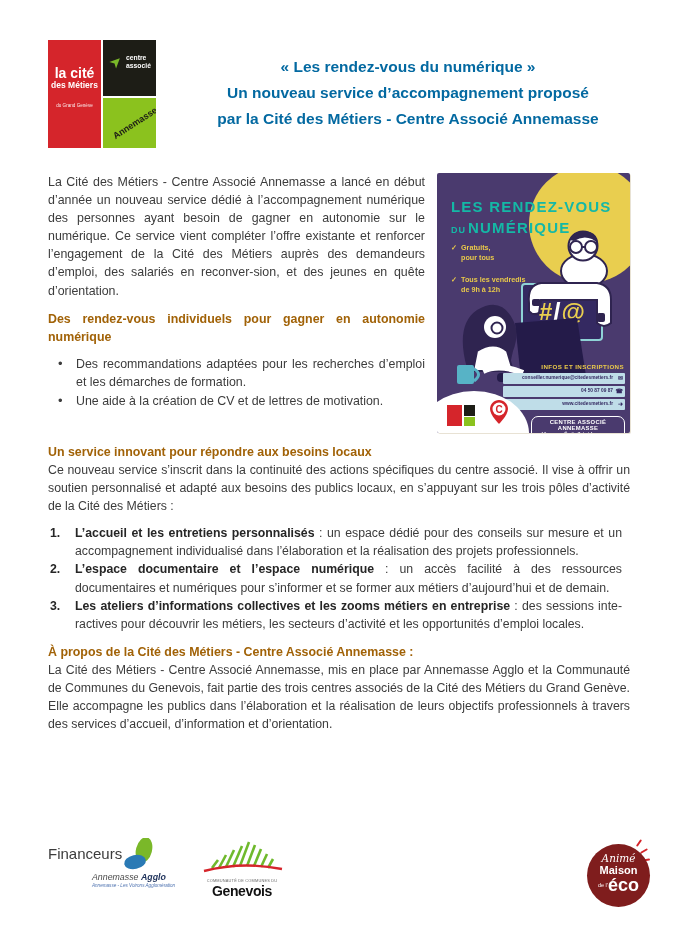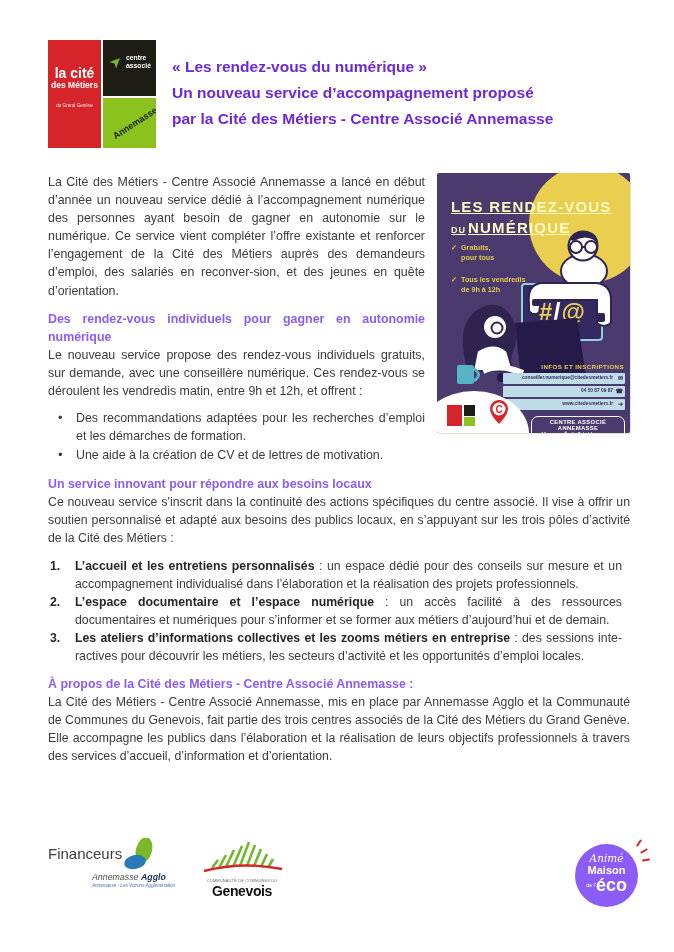--- a/index.html
+++ b/index.html
@@ -14,46 +14,46 @@
   .cdm-logo { position:relative; width:108px; height:110px; flex:0 0 auto; }
   .cdm-red { position:absolute; left:0; top:0; width:53px; height:108px; background:#d5252b; color:#fff; padding-top:26px; text-align:center; }
   .cdm-red .l1 { font-size:14px; font-weight:bold; line-height:14px; }
   .cdm-red .l2 { font-size:8.5px; font-weight:bold; line-height:11px; }
   .cdm-red .l3 { font-size:4.6px; margin-top:12px; opacity:.9; }
   .cdm-black { position:absolute; left:55px; top:0; width:53px; height:56px; background:#1d1d16; color:#fff; }
   .cdm-arrow { position:absolute; left:7px; top:14px; width:14px; height:14px; color:#7ab829; font-size:13px; line-height:13px; transform:rotate(-45deg); font-weight:bold; }
   .cdm-black .ct { position:absolute; left:23px; top:14px; font-size:6.8px; line-height:8px; font-weight:bold; }
   .cdm-green { position:absolute; left:55px; top:58px; width:53px; height:50px; background:#8bc21e; overflow:hidden; }
   .cdm-green .an { position:absolute; left:2px; top:20px; width:60px; text-align:center; font-size:9px; font-weight:bold; color:#1d1d16; transform:rotate(-33deg); }
-  .title-block { flex:1; text-align:left; padding:14px 10px 0 16px; color:#6d28d9; }
+  .title-block { flex:1; text-align:center; padding:14px 10px 0 16px; color:#0369a1; }
   .title-block div { font-size:15.5px; font-weight:bold; line-height:26px; }
 
   
   .main { padding:23px 44px 0 48px; }
   .two-col { display:flex; gap:12px; }
   .left-col { width:377px; flex:0 0 auto; font-size:12.4px; line-height:18.1px; text-align:justify; }
   .full-col { font-size:12.3px; line-height:18.1px; text-align:justify; margin-top:10px; }
   p.body-par { margin-bottom:9px; }
-  h3.sec-head { font-size:12.4px; line-height:18px; font-weight:bold; color:#8b5cf6; text-align:justify; margin:10px 0 0 0; }
+  h3.sec-head { font-size:12.4px; line-height:18px; font-weight:bold; color:#a16207; text-align:justify; margin:10px 0 0 0; }
   ul.dot-list { list-style:none; margin:9px 0 0 0; }
   ul.dot-list li { position:relative; padding-left:28px; margin-bottom:1px; }
   ul.dot-list li::before { content:"•"; position:absolute; left:10px; top:0; font-size:13px; }
   ol.num-list { list-style:none; counter-reset:n; margin:0 8px 0 0; }
   ol.num-list li { position:relative; padding-left:27px; counter-increment:n; }
   ol.num-list li::before { content:counter(n) "."; position:absolute; left:2px; top:0; font-weight:bold; color:#262626; }
   .b { font-weight:bold; color:#262626; }
   .about-head { margin-top:22px; }
 
   
   .poster { position:relative; width:193px; height:260px; flex:0 0 auto; background:#4a3a6e; overflow:hidden; border-radius:2px; box-shadow:1px 1px 0 #e8e2d4; }
   .p-circle { position:absolute; left:92px; top:-8px; width:118px; height:118px; border-radius:50%; background:#e9ce4f; }
   .p-sign { position:absolute; left:84px; top:110px; width:82px; height:58px; background:#342961; border:2px solid #8fd2d6; border-radius:4px; display:flex; align-items:center; justify-content:center; font-weight:bold; font-size:24px; color:#e9ce4f; }
   .p-sign .slash { color:#fff; font-size:26px; margin:0 1px; }
   .p-illu { position:absolute; left:0; top:0; width:193px; height:260px; pointer-events:none; }
-  .p-title { position:absolute; left:14px; top:23px; color:#fef9c3; font-weight:bold; letter-spacing:1.2px; line-height:21px; font-size:15px;text-decoration:underline; }
+  .p-title { position:absolute; left:14px; top:23px; color:#14b8a6; font-weight:bold; letter-spacing:1.2px; line-height:21px; font-size:15px; }
   .p-title .small { font-size:9px; letter-spacing:1px; margin-right:2px; }
   .p-checks { position:absolute; left:14px; top:70px; color:#e9c94a; font-size:7.2px; font-weight:bold; line-height:9.5px; }
   .p-check { margin-bottom:13px; display:flex; }
   .p-check .tick { margin-right:4px; }
   .p-infos { position:absolute; right:6px; top:190px; color:#e9c94a; font-size:6.2px; font-weight:bold; letter-spacing:.4px; }
   .p-bars { position:absolute; right:5px; top:200px; width:122px; }
   .p-bar { position:relative; height:10.5px; margin-bottom:2.5px; background:#bfdde8; border-radius:1px; color:#342961; font-size:4.8px; font-weight:bold; line-height:10.5px; text-align:right; padding-right:12px; }
   .p-bar .bicon { position:absolute; right:2px; top:0; font-size:6px; line-height:10.5px; color:#342961; }
   .p-blob { position:absolute; left:-18px; top:218px; width:110px; height:85px; background:#fff; border-radius:50%; }
   .p-minilogo { position:absolute; left:10px; top:232px; width:32px; height:22px; }
@@ -70,21 +70,21 @@
   .fin-label { position:absolute; left:48px; top:7px; font-size:15px; color:#3c3c3c; }
   .agglo { position:absolute; left:92px; top:0; width:100px; text-align:left;font-style:italic; }
   .agglo-leaves { height:34px; position:relative; }
   .agglo-name { font-size:8.8px; color:#4a4a4a; }
   .agglo-name .b2 { font-weight:bold; color:#20335c; }
   .agglo-tag { font-size:4.6px; color:#4a6fae; margin-top:1px; }
   .genevois { position:absolute; left:196px; top:0; width:92px; text-align:center; }
   .gen-small { font-size:3.9px; color:#6b6b6b; letter-spacing:.2px; margin-top:-2px; }
   .gen-name { font-size:14px; font-weight:bold; color:#111; letter-spacing:-.4px; margin-top:0px; }
   .stamp-wrap { position:absolute; left:575px; top:4px; width:72px; height:72px; }
-  .stamp { position:absolute; left:0; top:2px; width:63px; height:63px; border-radius:50%; background:#8b5cf6; color:#fff; text-align:center; padding-top:9px; }
+  .stamp { position:absolute; left:12px; top:2px; width:63px; height:63px; border-radius:50%; background:#7f1d1d; color:#fff; text-align:center; padding-top:9px; }
   .stamp .s1 { font-size:10.5px; font-style:italic; font-family:"DejaVu Serif", serif; line-height:11px; }
   .stamp .s2 { font-size:11px; font-weight:bold; line-height:12px; }
   .stamp .s3 { font-size:5.5px; display:inline; vertical-align:4px; }
   .stamp .s4 { font-size:18px; font-weight:bold; display:inline; line-height:18px; }
   .ray { position:absolute; width:8px; height:2px; background:#d5252b; border-radius:2px; }
   .ray1 { left:60px; top:0px; transform:rotate(-55deg); }
   .ray2 { left:65px; top:8px; transform:rotate(-30deg); }
   .ray3 { left:67px; top:17px; transform:rotate(-8deg); }
 </style>
 </head>
@@ -115,21 +115,20 @@
       <div>Un nouveau service d’accompagnement proposé</div>
       <div>par la Cité des Métiers - Centre Associé Annemasse</div>
     </div>
   </div>
 
   <div class="main">
     <div class="two-col">
       <div class="left-col">
         <p class="body-par">La Cité des Métiers - Centre Associé Annemasse a lancé en début d’année un nouveau service dédié à l’accompagnement numérique des personnes ayant besoin de gagner en autonomie sur le numérique. Ce service vient compléter l’offre existante et renforcer l’engagement de la Cité des Métiers auprès des demandeurs d’emploi, des salariés en reconver-sion, et des jeunes en quête d’orientation.</p>
         <h3 class="sec-head">Des rendez-vous individuels pour gagner en autonomie  numérique</h3>
-        <p class="body-par">Le nouveau service propose des rendez-vous individuels gratuits, sur demande, avec une conseillère numérique. Ces rendez-vous se déroulent les vendredis matin, entre 9h et 12h, et offrent :</p>
         <ul class="dot-list">
           <li>Des recommandations adaptées pour les recherches d’emploi et les démarches de formation.</li>
           <li>Une aide à la création de CV et de lettres de motivation.</li>
         </ul>
       </div>
 
       <div class="poster">
         <div class="p-circle"></div>
         <div class="p-sign">
           <span>#</span>

